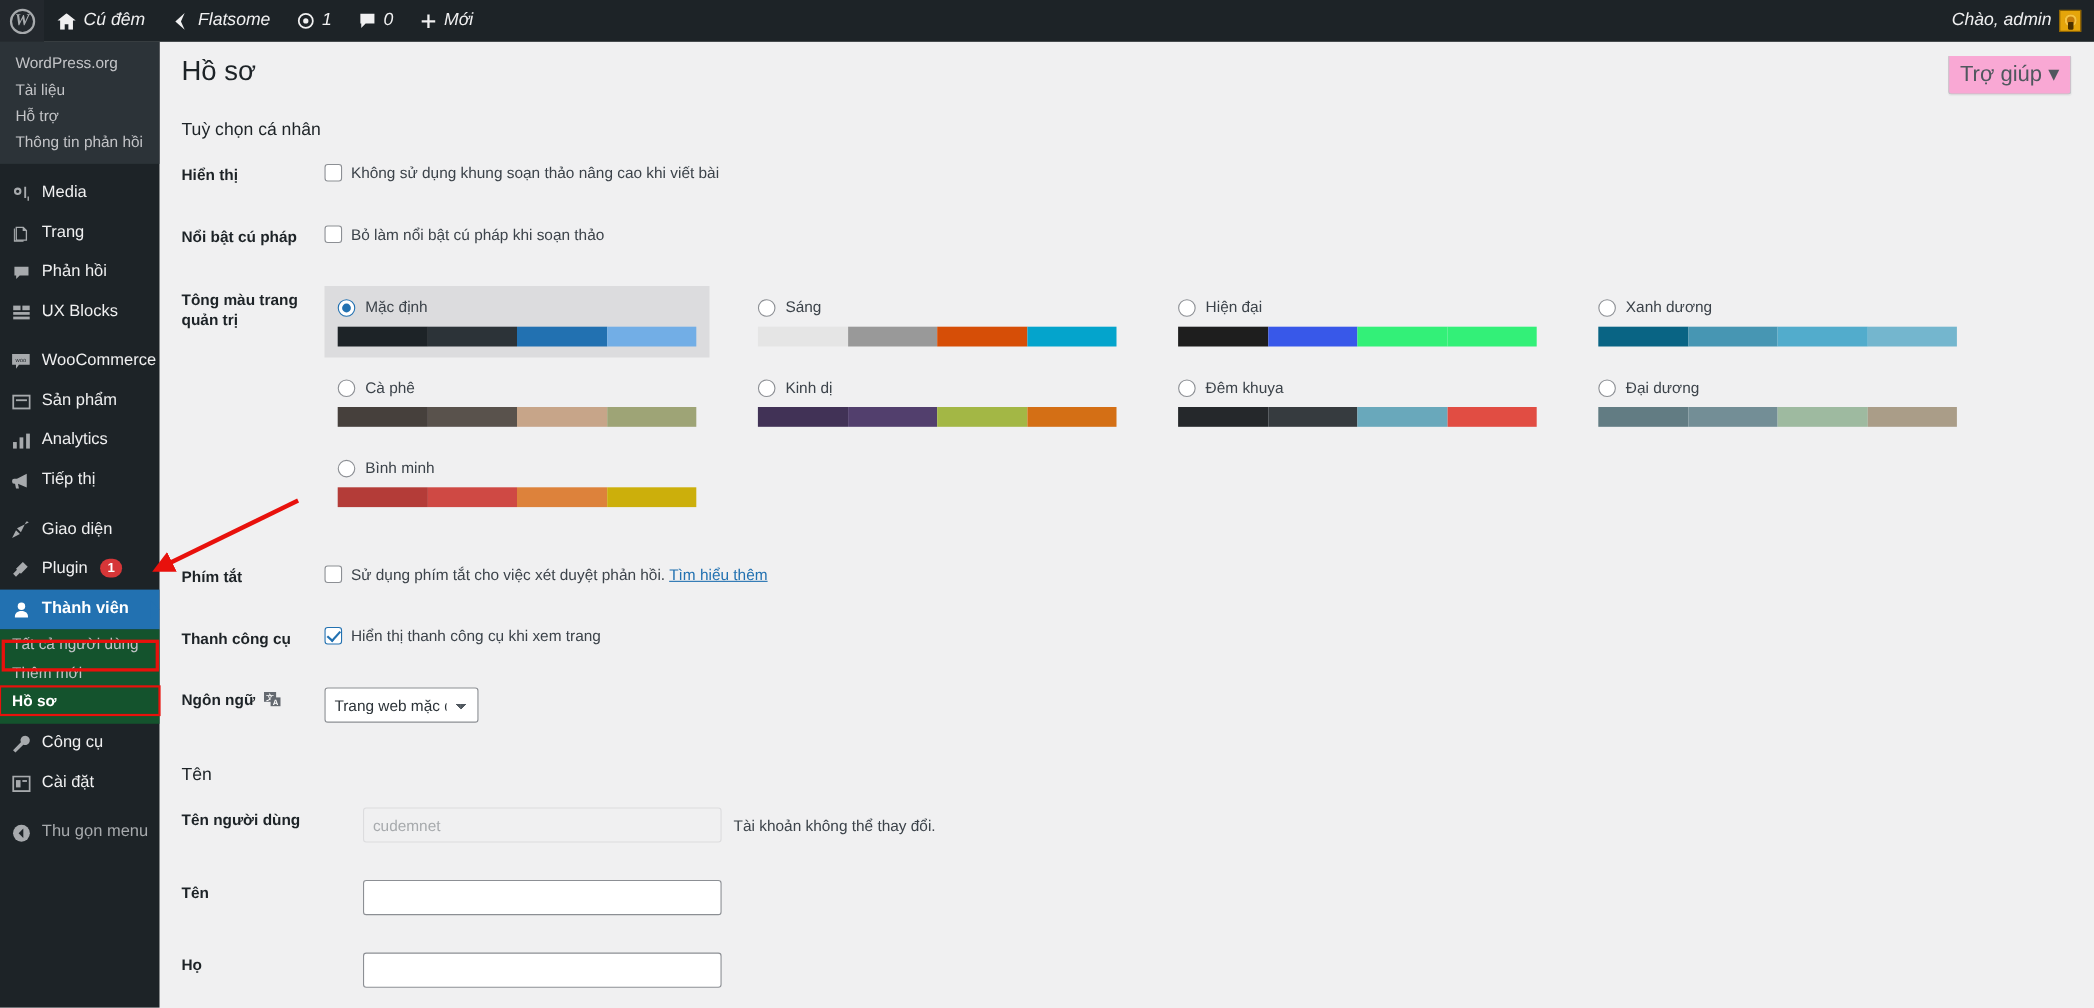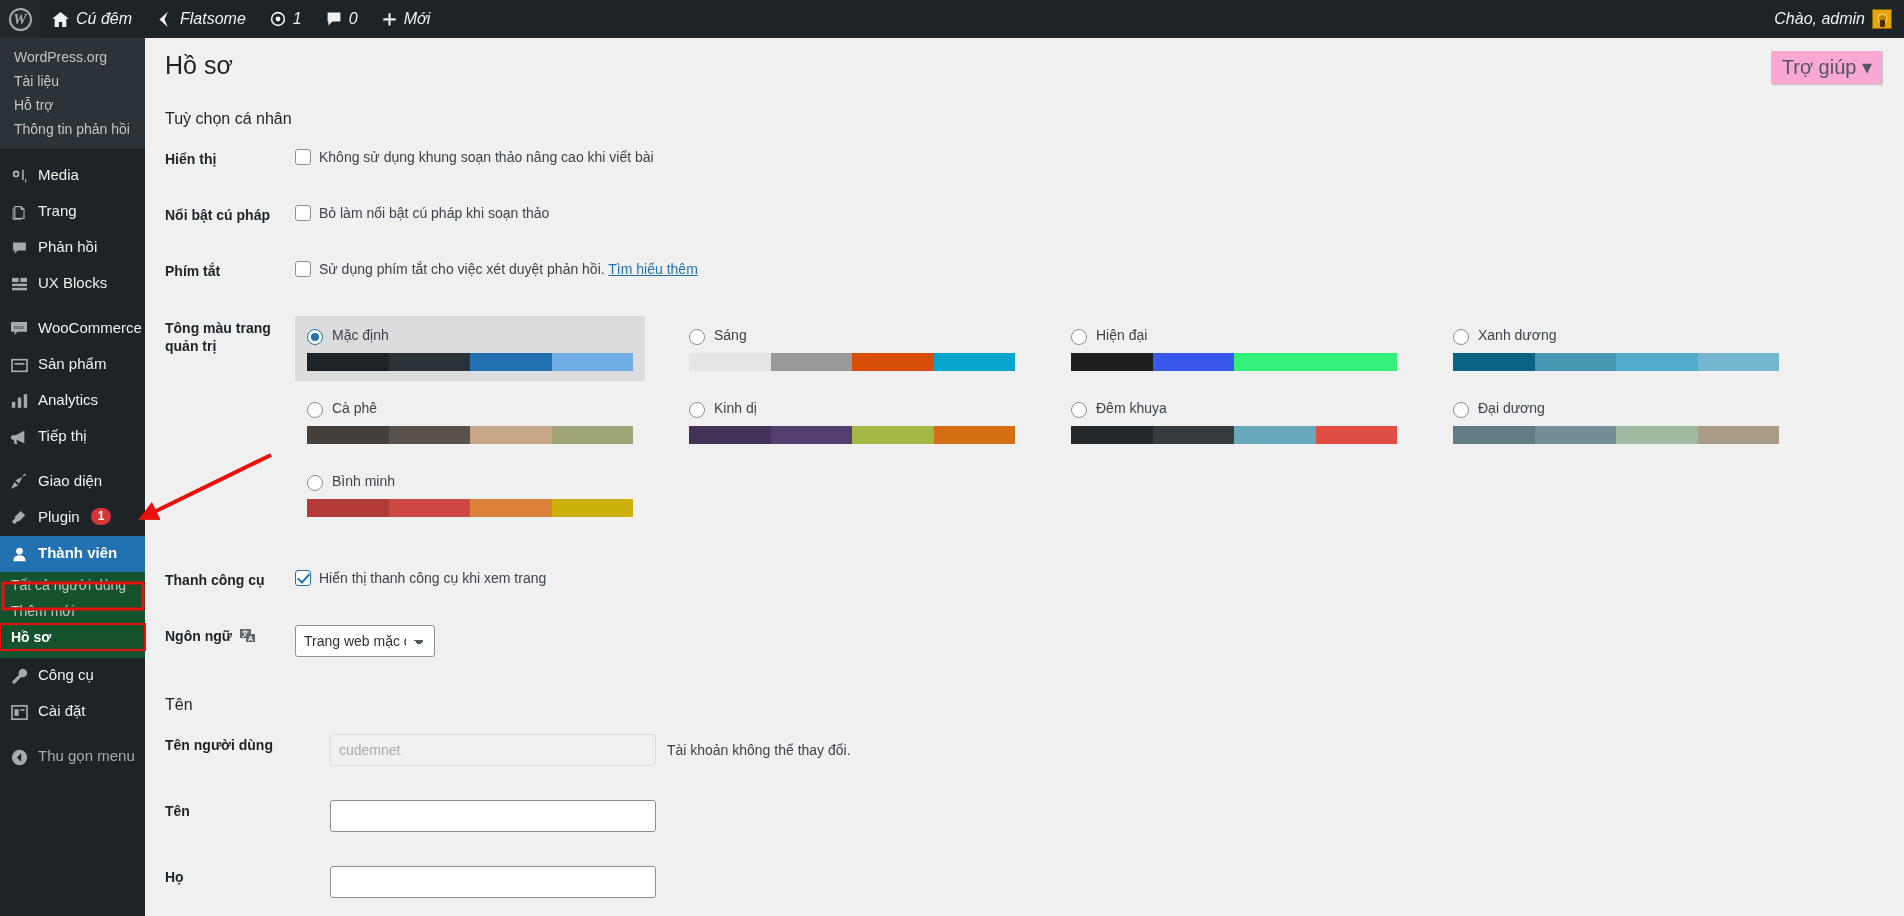--- a/index.html
+++ b/index.html
@@ -624,145 +624,145 @@
           <th>Nổi bật cú pháp</th>
           <td>
             <label class="cb-row">
               <input type="checkbox" style="">
               <span>Bỏ làm nổi bật cú pháp khi soạn thảo</span>
             </label>
           </td>
         </tr>
 
         <tr>
+          <th class="top-al">Tông màu trang quản trị</th>
+          <td>
+            <div class="scheme-grid" id="scheme-grid">
+                <label class="scheme selected">
+                  <span class="scheme-head">
+                    <input type="radio" name="admin_color" checked="" style="">
+                    <span>Mặc định</span>
+                  </span>
+                  <span class="scheme-colors">
+                    <span style="background: rgb(29, 35, 39);"></span>
+                    <span style="background: rgb(44, 51, 56);"></span>
+                    <span style="background: rgb(34, 113, 177);"></span>
+                    <span style="background: rgb(114, 174, 230);"></span>
+                  </span>
+                </label>
+                <label class="scheme">
+                  <span class="scheme-head">
+                    <input type="radio" name="admin_color" style="">
+                    <span>Sáng</span>
+                  </span>
+                  <span class="scheme-colors">
+                    <span style="background: rgb(229, 229, 229);"></span>
+                    <span style="background: rgb(153, 153, 153);"></span>
+                    <span style="background: rgb(214, 78, 7);"></span>
+                    <span style="background: rgb(4, 164, 204);"></span>
+                  </span>
+                </label>
+                <label class="scheme">
+                  <span class="scheme-head">
+                    <input type="radio" name="admin_color" style="">
+                    <span>Hiện đại</span>
+                  </span>
+                  <span class="scheme-colors">
+                    <span style="background: rgb(30, 30, 30);"></span>
+                    <span style="background: rgb(56, 88, 233);"></span>
+                    <span style="background: rgb(51, 240, 120);"></span>
+                    <span style="background: rgb(51, 240, 120);"></span>
+                  </span>
+                </label>
+                <label class="scheme">
+                  <span class="scheme-head">
+                    <input type="radio" name="admin_color" style="">
+                    <span>Xanh dương</span>
+                  </span>
+                  <span class="scheme-colors">
+                    <span style="background: rgb(9, 100, 132);"></span>
+                    <span style="background: rgb(71, 150, 179);"></span>
+                    <span style="background: rgb(82, 172, 204);"></span>
+                    <span style="background: rgb(116, 182, 206);"></span>
+                  </span>
+                </label>
+                <label class="scheme">
+                  <span class="scheme-head">
+                    <input type="radio" name="admin_color" style="">
+                    <span>Cà phê</span>
+                  </span>
+                  <span class="scheme-colors">
+                    <span style="background: rgb(70, 64, 60);"></span>
+                    <span style="background: rgb(89, 82, 76);"></span>
+                    <span style="background: rgb(199, 165, 137);"></span>
+                    <span style="background: rgb(158, 164, 118);"></span>
+                  </span>
+                </label>
+                <label class="scheme">
+                  <span class="scheme-head">
+                    <input type="radio" name="admin_color" style="">
+                    <span>Kinh dị</span>
+                  </span>
+                  <span class="scheme-colors">
+                    <span style="background: rgb(65, 50, 86);"></span>
+                    <span style="background: rgb(82, 63, 109);"></span>
+                    <span style="background: rgb(163, 183, 69);"></span>
+                    <span style="background: rgb(212, 111, 21);"></span>
+                  </span>
+                </label>
+                <label class="scheme">
+                  <span class="scheme-head">
+                    <input type="radio" name="admin_color" style="">
+                    <span>Đêm khuya</span>
+                  </span>
+                  <span class="scheme-colors">
+                    <span style="background: rgb(37, 40, 43);"></span>
+                    <span style="background: rgb(54, 59, 63);"></span>
+                    <span style="background: rgb(105, 168, 187);"></span>
+                    <span style="background: rgb(225, 77, 67);"></span>
+                  </span>
+                </label>
+                <label class="scheme">
+                  <span class="scheme-head">
+                    <input type="radio" name="admin_color" style="">
+                    <span>Đại dương</span>
+                  </span>
+                  <span class="scheme-colors">
+                    <span style="background: rgb(98, 124, 131);"></span>
+                    <span style="background: rgb(115, 142, 150);"></span>
+                    <span style="background: rgb(158, 186, 160);"></span>
+                    <span style="background: rgb(170, 157, 136);"></span>
+                  </span>
+                </label>
+                <label class="scheme">
+                  <span class="scheme-head">
+                    <input type="radio" name="admin_color" style="">
+                    <span>Bình minh</span>
+                  </span>
+                  <span class="scheme-colors">
+                    <span style="background: rgb(180, 60, 56);"></span>
+                    <span style="background: rgb(207, 73, 68);"></span>
+                    <span style="background: rgb(221, 130, 59);"></span>
+                    <span style="background: rgb(204, 175, 11);"></span>
+                  </span>
+                </label>
+              </div>
+          </td>
+        </tr>
+
+        <tr>
           <th>Phím tắt</th>
           <td>
             <label class="cb-row">
               <input type="checkbox" style="">
               <span>
                 <span>Sử dụng phím tắt cho việc xét duyệt phản hồi.</span>
                 <a class="inline-link" href="#">Tìm hiểu thêm</a>
               </span>
             </label>
-          </td>
-        </tr>
-
-        <tr>
-          <th class="top-al">Tông màu trang quản trị</th>
-          <td>
-            <div class="scheme-grid" id="scheme-grid">
-                <label class="scheme selected">
-                  <span class="scheme-head">
-                    <input type="radio" name="admin_color" checked="" style="">
-                    <span>Mặc định</span>
-                  </span>
-                  <span class="scheme-colors">
-                    <span style="background: rgb(29, 35, 39);"></span>
-                    <span style="background: rgb(44, 51, 56);"></span>
-                    <span style="background: rgb(34, 113, 177);"></span>
-                    <span style="background: rgb(114, 174, 230);"></span>
-                  </span>
-                </label>
-                <label class="scheme">
-                  <span class="scheme-head">
-                    <input type="radio" name="admin_color" style="">
-                    <span>Sáng</span>
-                  </span>
-                  <span class="scheme-colors">
-                    <span style="background: rgb(229, 229, 229);"></span>
-                    <span style="background: rgb(153, 153, 153);"></span>
-                    <span style="background: rgb(214, 78, 7);"></span>
-                    <span style="background: rgb(4, 164, 204);"></span>
-                  </span>
-                </label>
-                <label class="scheme">
-                  <span class="scheme-head">
-                    <input type="radio" name="admin_color" style="">
-                    <span>Hiện đại</span>
-                  </span>
-                  <span class="scheme-colors">
-                    <span style="background: rgb(30, 30, 30);"></span>
-                    <span style="background: rgb(56, 88, 233);"></span>
-                    <span style="background: rgb(51, 240, 120);"></span>
-                    <span style="background: rgb(51, 240, 120);"></span>
-                  </span>
-                </label>
-                <label class="scheme">
-                  <span class="scheme-head">
-                    <input type="radio" name="admin_color" style="">
-                    <span>Xanh dương</span>
-                  </span>
-                  <span class="scheme-colors">
-                    <span style="background: rgb(9, 100, 132);"></span>
-                    <span style="background: rgb(71, 150, 179);"></span>
-                    <span style="background: rgb(82, 172, 204);"></span>
-                    <span style="background: rgb(116, 182, 206);"></span>
-                  </span>
-                </label>
-                <label class="scheme">
-                  <span class="scheme-head">
-                    <input type="radio" name="admin_color" style="">
-                    <span>Cà phê</span>
-                  </span>
-                  <span class="scheme-colors">
-                    <span style="background: rgb(70, 64, 60);"></span>
-                    <span style="background: rgb(89, 82, 76);"></span>
-                    <span style="background: rgb(199, 165, 137);"></span>
-                    <span style="background: rgb(158, 164, 118);"></span>
-                  </span>
-                </label>
-                <label class="scheme">
-                  <span class="scheme-head">
-                    <input type="radio" name="admin_color" style="">
-                    <span>Kinh dị</span>
-                  </span>
-                  <span class="scheme-colors">
-                    <span style="background: rgb(65, 50, 86);"></span>
-                    <span style="background: rgb(82, 63, 109);"></span>
-                    <span style="background: rgb(163, 183, 69);"></span>
-                    <span style="background: rgb(212, 111, 21);"></span>
-                  </span>
-                </label>
-                <label class="scheme">
-                  <span class="scheme-head">
-                    <input type="radio" name="admin_color" style="">
-                    <span>Đêm khuya</span>
-                  </span>
-                  <span class="scheme-colors">
-                    <span style="background: rgb(37, 40, 43);"></span>
-                    <span style="background: rgb(54, 59, 63);"></span>
-                    <span style="background: rgb(105, 168, 187);"></span>
-                    <span style="background: rgb(225, 77, 67);"></span>
-                  </span>
-                </label>
-                <label class="scheme">
-                  <span class="scheme-head">
-                    <input type="radio" name="admin_color" style="">
-                    <span>Đại dương</span>
-                  </span>
-                  <span class="scheme-colors">
-                    <span style="background: rgb(98, 124, 131);"></span>
-                    <span style="background: rgb(115, 142, 150);"></span>
-                    <span style="background: rgb(158, 186, 160);"></span>
-                    <span style="background: rgb(170, 157, 136);"></span>
-                  </span>
-                </label>
-                <label class="scheme">
-                  <span class="scheme-head">
-                    <input type="radio" name="admin_color" style="">
-                    <span>Bình minh</span>
-                  </span>
-                  <span class="scheme-colors">
-                    <span style="background: rgb(180, 60, 56);"></span>
-                    <span style="background: rgb(207, 73, 68);"></span>
-                    <span style="background: rgb(221, 130, 59);"></span>
-                    <span style="background: rgb(204, 175, 11);"></span>
-                  </span>
-                </label>
-              </div>
           </td>
         </tr>
 
         <tr>
           <th>Thanh công cụ</th>
           <td>
             <label class="cb-row">
               <input type="checkbox" checked="" style="">
               <span>Hiển thị thanh công cụ khi xem trang</span>
             </label>

